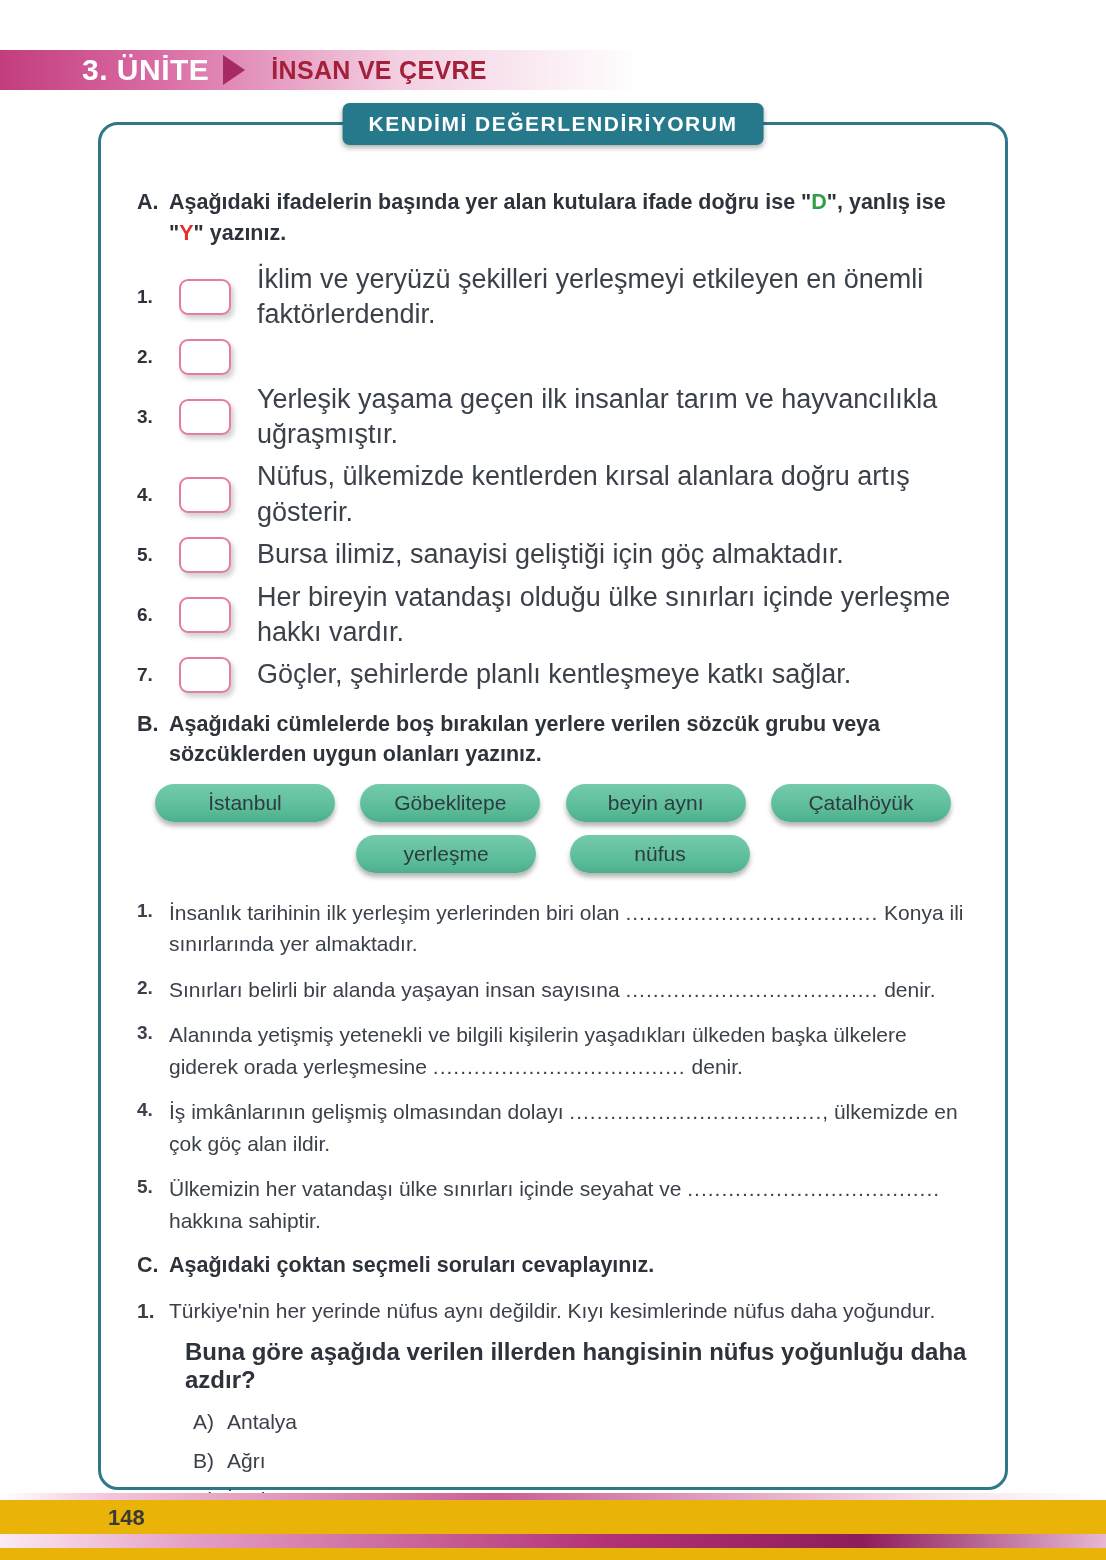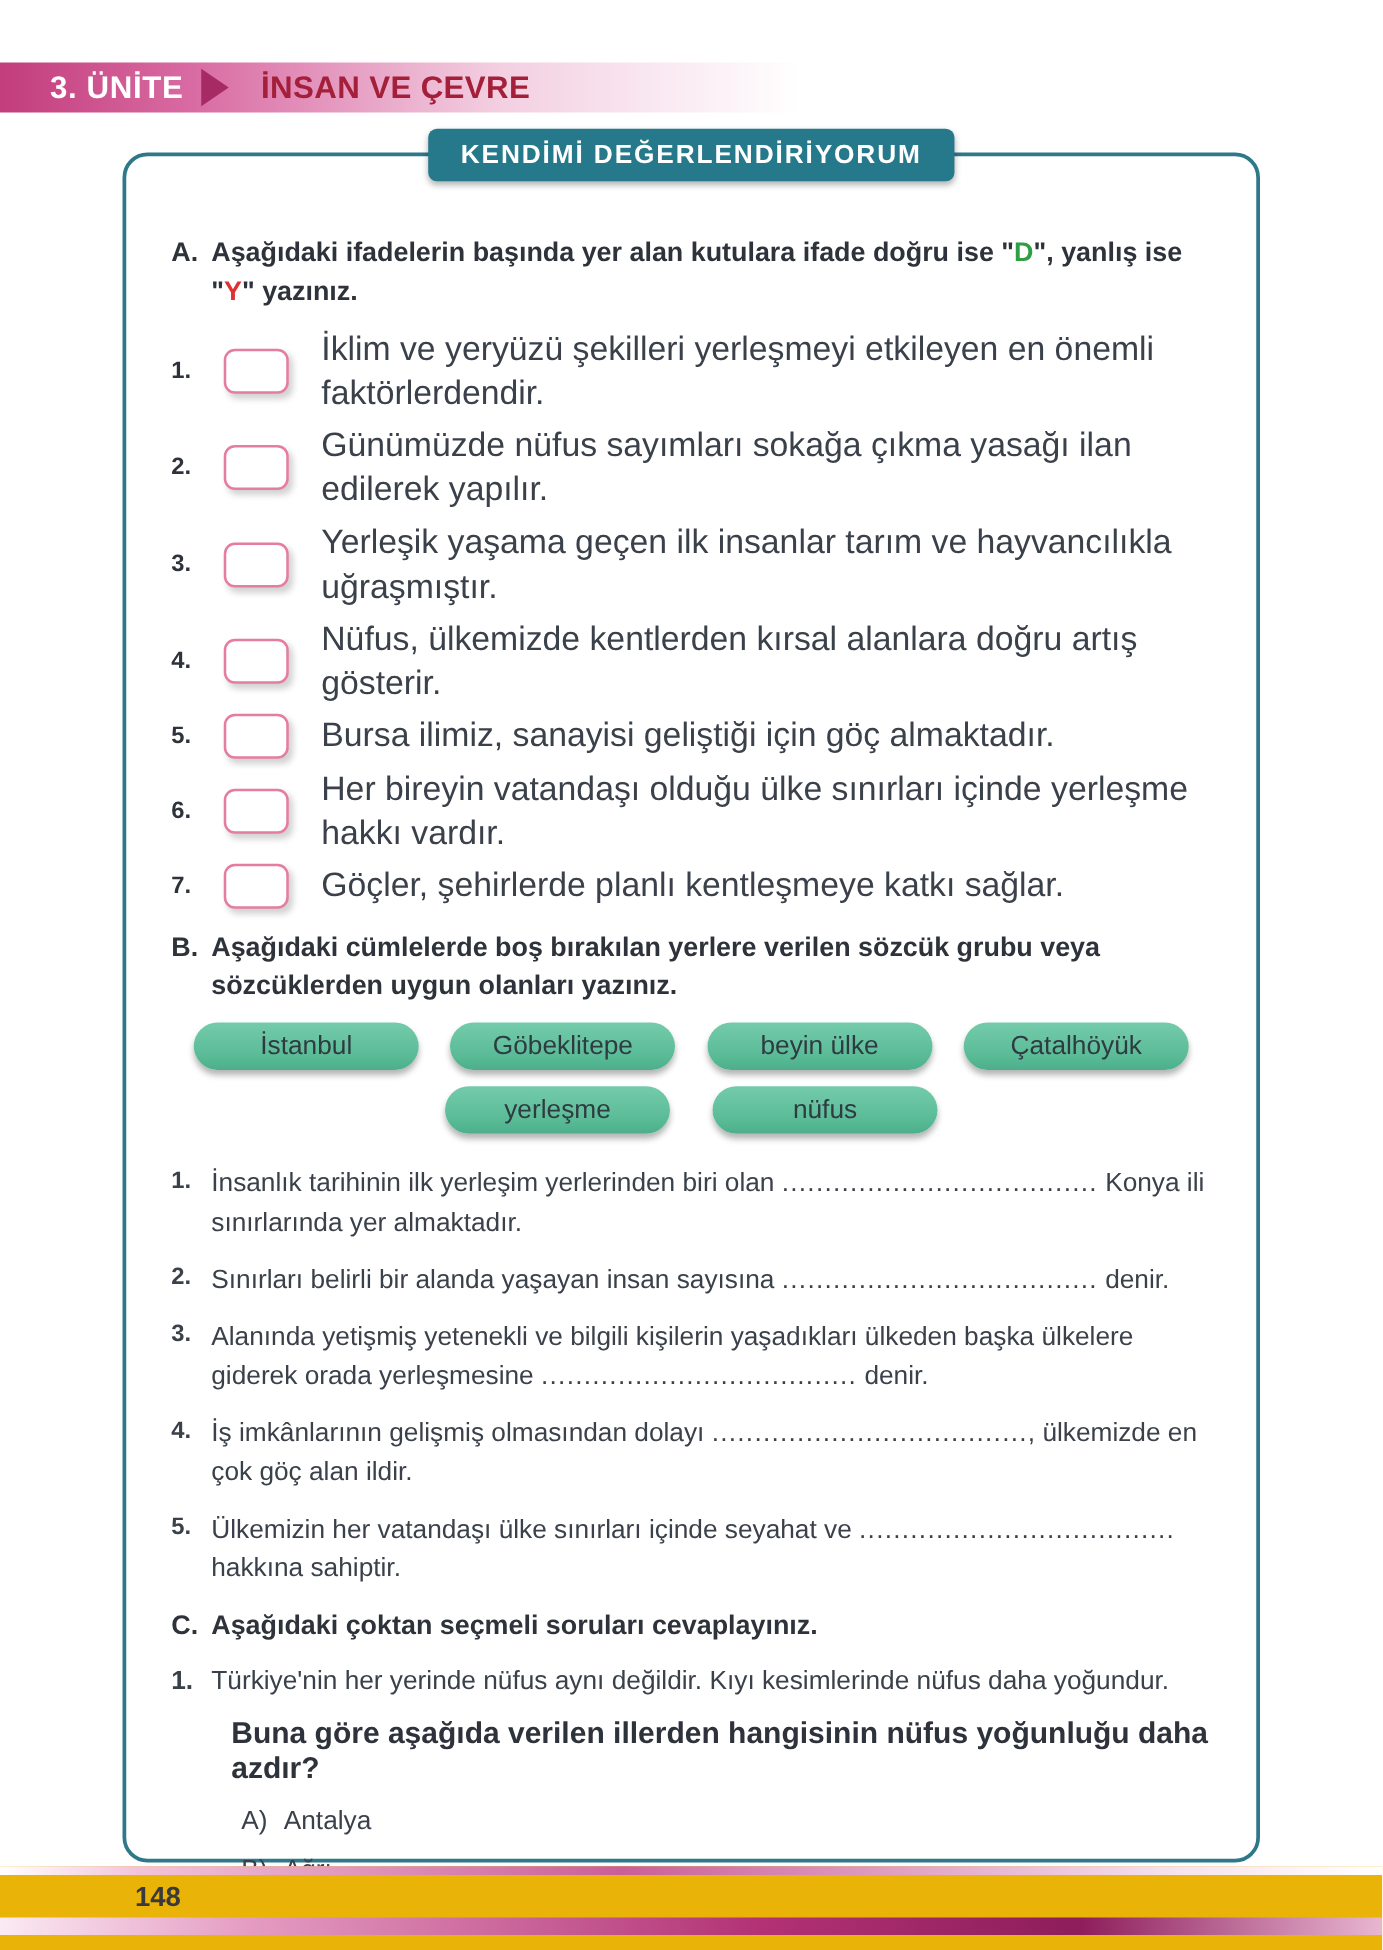--- a/index.html
+++ b/index.html
@@ -6,21 +6,21 @@
   html,body { background:#ffffff; }
   body { font-family:"Liberation Sans", sans-serif; color:#3b414a; }
   .page { position:relative; width:1106px; height:1560px; background:#fff; overflow:hidden; margin:0 auto; }
 
   
   .unit-strip {
     margin-top:50px; height:40px; display:flex; align-items:center;
     background:linear-gradient(90deg,#c23d7c 0%,#d express 0%,#d96ba3 14%,#f3cfe1 36%,#ffffff 58%);
     background:linear-gradient(90deg,#c23d7c 0%,#d96ba3 14%,#f3cfe1 36%,#ffffff 58%);
   }
-  .unit-label { color:#ffffff; font-weight:bold; font-size:25px; padding-left:40px; letter-spacing:.5px; }
+  .unit-label { color:#ffffff; font-weight:bold; font-size:30px; padding-left:82px; letter-spacing:.5px; }
   .unit-arrow {
     width:0; height:0; margin-left:14px;
     border-top:15px solid transparent; border-bottom:15px solid transparent;
     border-left:22px solid #a62a64;
   }
   .unit-title { margin-left:26px; color:#a31f3a; font-weight:bold; font-size:25px; letter-spacing:.3px; }
 
   
   .eval-box {
     position:relative; width:910px; height:1368px; margin:32px auto 0;
@@ -100,21 +100,20 @@
       </p>
 
       <div class="a-row">
         <span class="a-num">1.</span>
         <span class="dy-box"></span>
         <span class="a-text">İklim ve yeryüzü şekilleri yerleşmeyi etkileyen en önemli faktörlerdendir.</span>
       </div>
       <div class="a-row">
         <span class="a-num">2.</span>
         <span class="dy-box"></span>
-        <span class="a-text">Günümüzde nüfus sayımları sokağa çıkma yasağı ilan edilerek yapılır.</span>
       </div>
       <div class="a-row">
         <span class="a-num">3.</span>
         <span class="dy-box"></span>
         <span class="a-text">Yerleşik yaşama geçen ilk insanlar tarım ve hayvancılıkla uğraşmıştır.</span>
       </div>
       <div class="a-row">
         <span class="a-num">4.</span>
         <span class="dy-box"></span>
         <span class="a-text">Nüfus, ülkemizde kentlerden kırsal alanlara doğru artış gösterir.</span>
@@ -138,21 +137,21 @@
 
     <section class="section-b">
       <p class="sec-intro hang">
         <span class="marker">B.</span><span>Aşağıdaki cümlelerde boş bırakılan yerlere verilen sözcük grubu veya sözcüklerden uygun olanları yazınız.</span>
       </p>
 
       <div class="wordbank">
         <div class="wb-row1">
           <span class="pill">İstanbul</span>
           <span class="pill">Göbeklitepe</span>
-          <span class="pill">beyin ülke</span>
+          <span class="pill">beyin aynı</span>
           <span class="pill">Çatalhöyük</span>
         </div>
         <div class="wb-row2">
           <span class="pill">yerleşme</span>
           <span class="pill">nüfus</span>
         </div>
       </div>
 
       <p class="b-item hang">
         <span class="marker">1.</span><span>İnsanlık tarihinin ilk yerleşim yerlerinden biri olan </span><span class="dots">.....................................</span><span> Konya ili sınırlarında yer almaktadır.</span>

